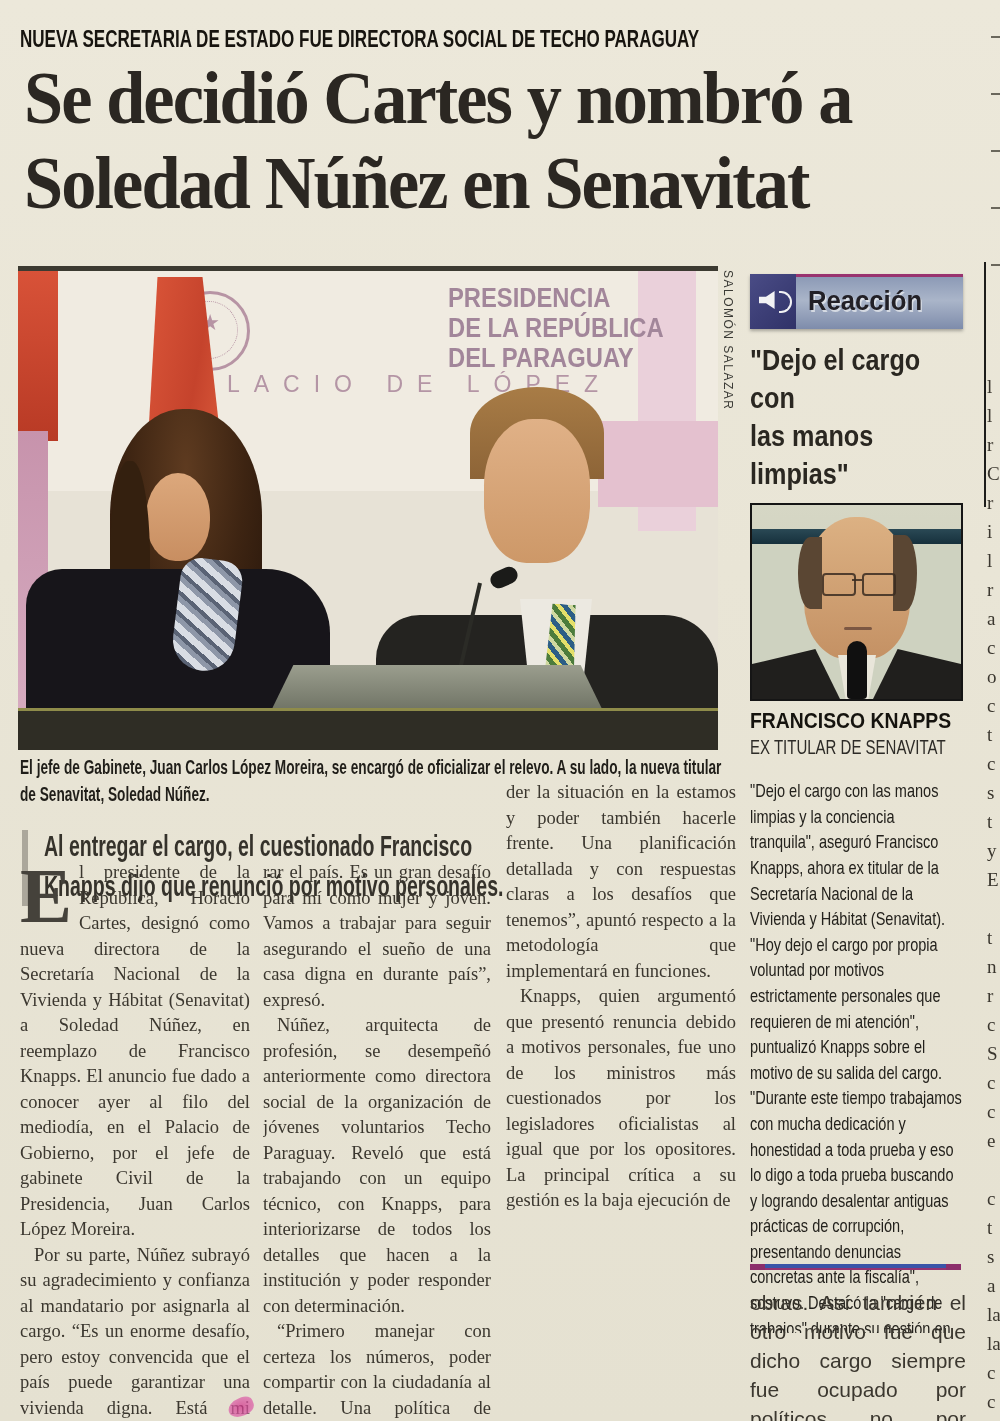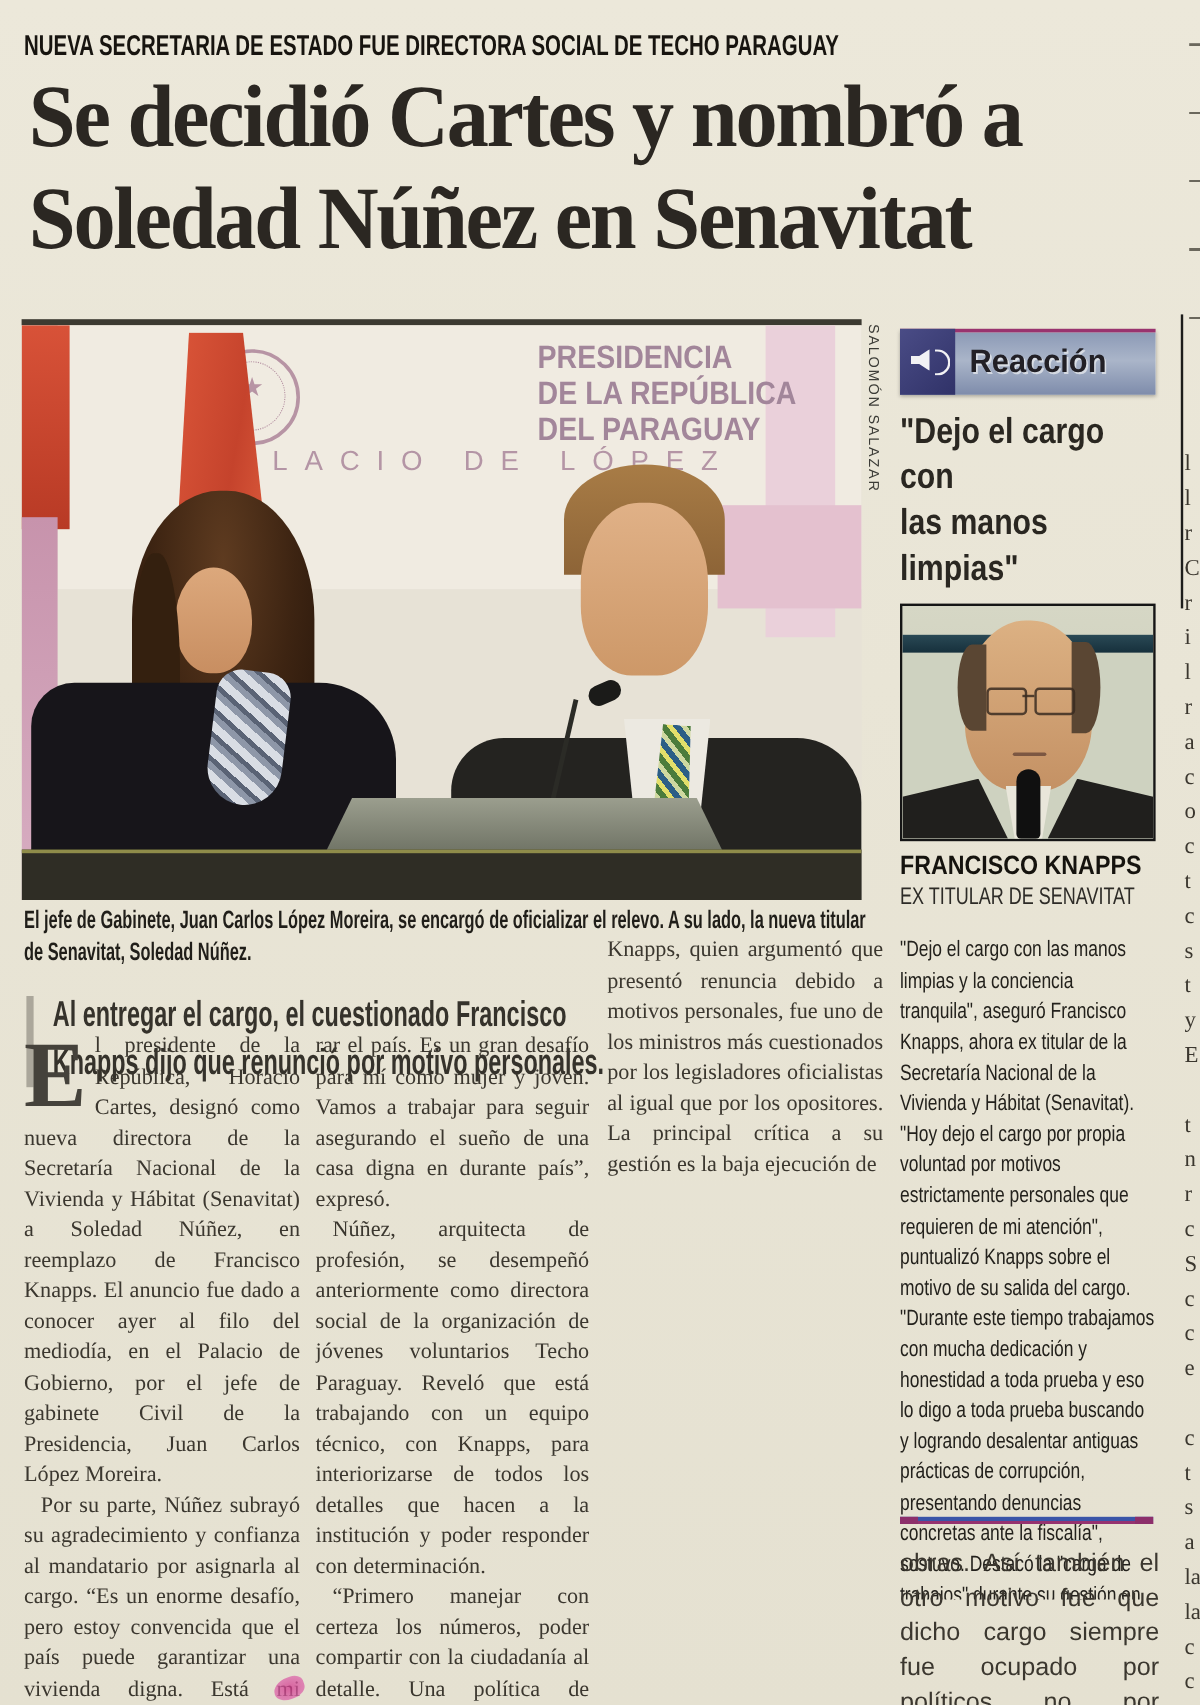--- a/index.html
+++ b/index.html
@@ -216,20 +216,21 @@
   <div class="abs col col1">
     <p><span class="dropcap">E</span><span>l presidente de la República, Horacio Cartes, designó como nueva directora de la Secretaría Nacional de la Vivienda y Hábitat (Senavitat) a Soledad Núñez, en reemplazo de Francisco Knapps. El anuncio fue dado a conocer ayer al filo del mediodía, en el Palacio de Gobierno, por el jefe de gabinete Civil de la Presidencia, Juan Carlos López Moreira.</span></p>
     <p>Por su parte, Núñez subrayó su agradecimiento y confianza al mandatario por asignarla al cargo. “Es un enorme desafío, pero estoy convencida que el país puede garantizar una vivienda digna. Está mi compromiso de trabajar con honestidad y transparencia para mejo-</p>
   </div>
   <div class="abs col col2">
     <p>rar el país. Es un gran desafío para mí como mujer y joven. Vamos a trabajar para seguir asegurando el sueño de una casa digna en durante país”, expresó.</p>
     <p>Núñez, arquitecta de profesión, se desempeñó anteriormente como directora social de la organización de jóvenes voluntarios Techo Paraguay. Reveló que está trabajando con un equipo técnico, con Knapps, para interiorizarse de todos los detalles que hacen a la institución y poder responder con determinación.</p>
     <p>“Primero manejar con certeza los números, poder compartir con la ciudadanía al detalle. Una política de apertura de datos es fundamental para poder enten-</p>
   </div>
   <div class="abs col col3">
+    <p>der la situación en la estamos y poder también hacerle frente. Una planificación detallada y con respuestas claras a los desafíos que tenemos”, apuntó respecto a la metodología que implementará en funciones.</p>
     <p>Knapps, quien argumentó que presentó renuncia debido a motivos personales, fue uno de los ministros más cuestionados por los legisladores oficialistas al igual que por los opositores. La principal crítica a su gestión es la baja ejecución de</p>
   </div>
 
   <aside class="abs sidebar">
     <div class="reaccion-bar">
       <div class="spk-box">
         <div class="spk-cone"></div>
         <div class="spk-wave"></div>
       </div>
       <span class="reaccion-label">Reacción</span>

